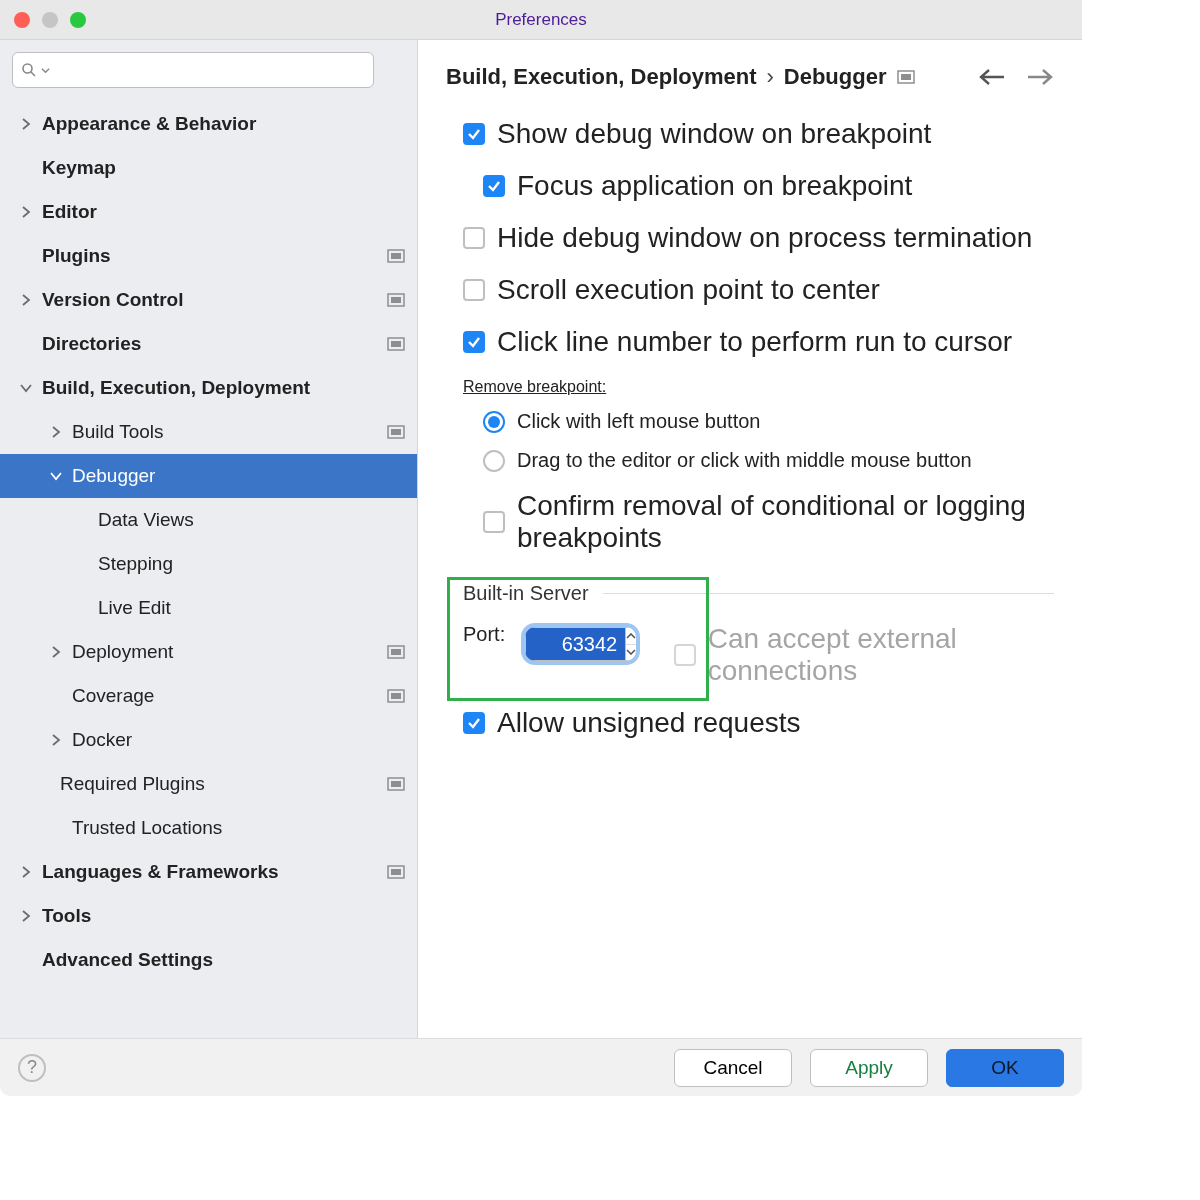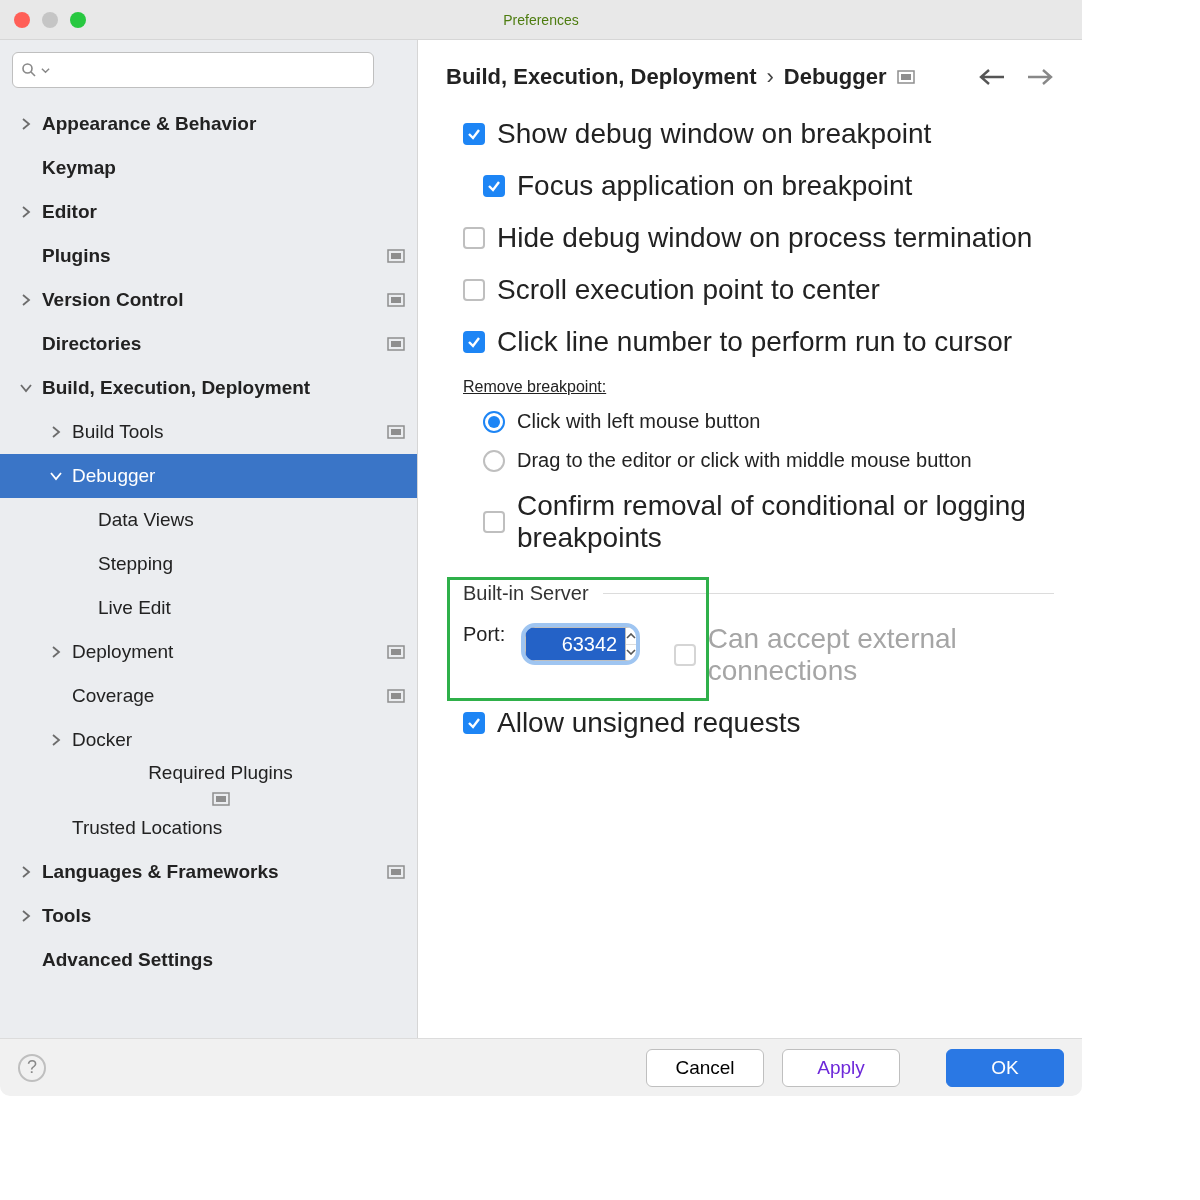--- a/index.html
+++ b/index.html
@@ -38,22 +38,22 @@
   .traffic .dot {
     width: 16px; height: 16px; border-radius: 50%;
   }
   .dot.red { background: #ff5f57; }
   .dot.grey { background: #c5c5c5; }
   .dot.green { background: #28c840; }
   .title {
     position: absolute;
     left: 0; right: 0;
     text-align: center;
-    font-size: 14px;
-    color: #4d7c0f;
+    font-size: 17px;
+    color: #4c1d95;
     pointer-events: none;
   }
   
   .body {
     flex: 1;
     display: flex;
     overflow: hidden;
   }
   .sidebar {
     width: 418px;
@@ -300,26 +300,25 @@
   .footer .spacer-grow { flex: 1; }
   .btn {
     height: 38px;
     border: 1px solid #bfbfbf;
     border-radius: 6px;
     background: #fff;
     font-size: 19px;
     padding: 0 24px;
     min-width: 118px;
   }
-  .btn.dis { color: #6d28d9; }
+  .btn.dis { color: #15803d; }
   .btn.primary {
     background: #2a78e4;
-    color: #ffffff;
+    color: #0f172a;
     border-color: #2a78e4;
-    margin-left: 28px;
   }
 </style>
 </head>
 <body>
 
 <div class="window">
   <div class="titlebar">
     <div class="traffic">
       <div class="dot red"></div>
       <div class="dot grey"></div>
@@ -462,21 +461,21 @@
             </span>
           </div>
           <div class="row" style="padding-left: 48px;">
             <span class="arrow">
               <svg width="10" height="12" viewBox="0 0 10 12">
                 <path d="M2 1 L8 6 L2 11" fill="none" stroke="currentColor" stroke-width="1.8"></path>
               </svg>
             </span>
             <span class="label">Docker</span>
           </div>
-          <div class="row" style="padding-left: 36px; flex-direction: column;">
+          <div class="row" style="padding-left: 36px;">
             <span class="spacer"></span>
             <span class="label">Required Plugins</span>
             <span class="badge">
               <svg width="18" height="14" viewBox="0 0 18 14">
                 <rect x="1" y="1" width="16" height="12" fill="none" stroke="currentColor" stroke-width="1.5"></rect>
                 <rect x="4" y="4" width="10" height="6" fill="currentColor"></rect>
               </svg>
             </span>
           </div>
           <div class="row" style="padding-left: 48px;">

